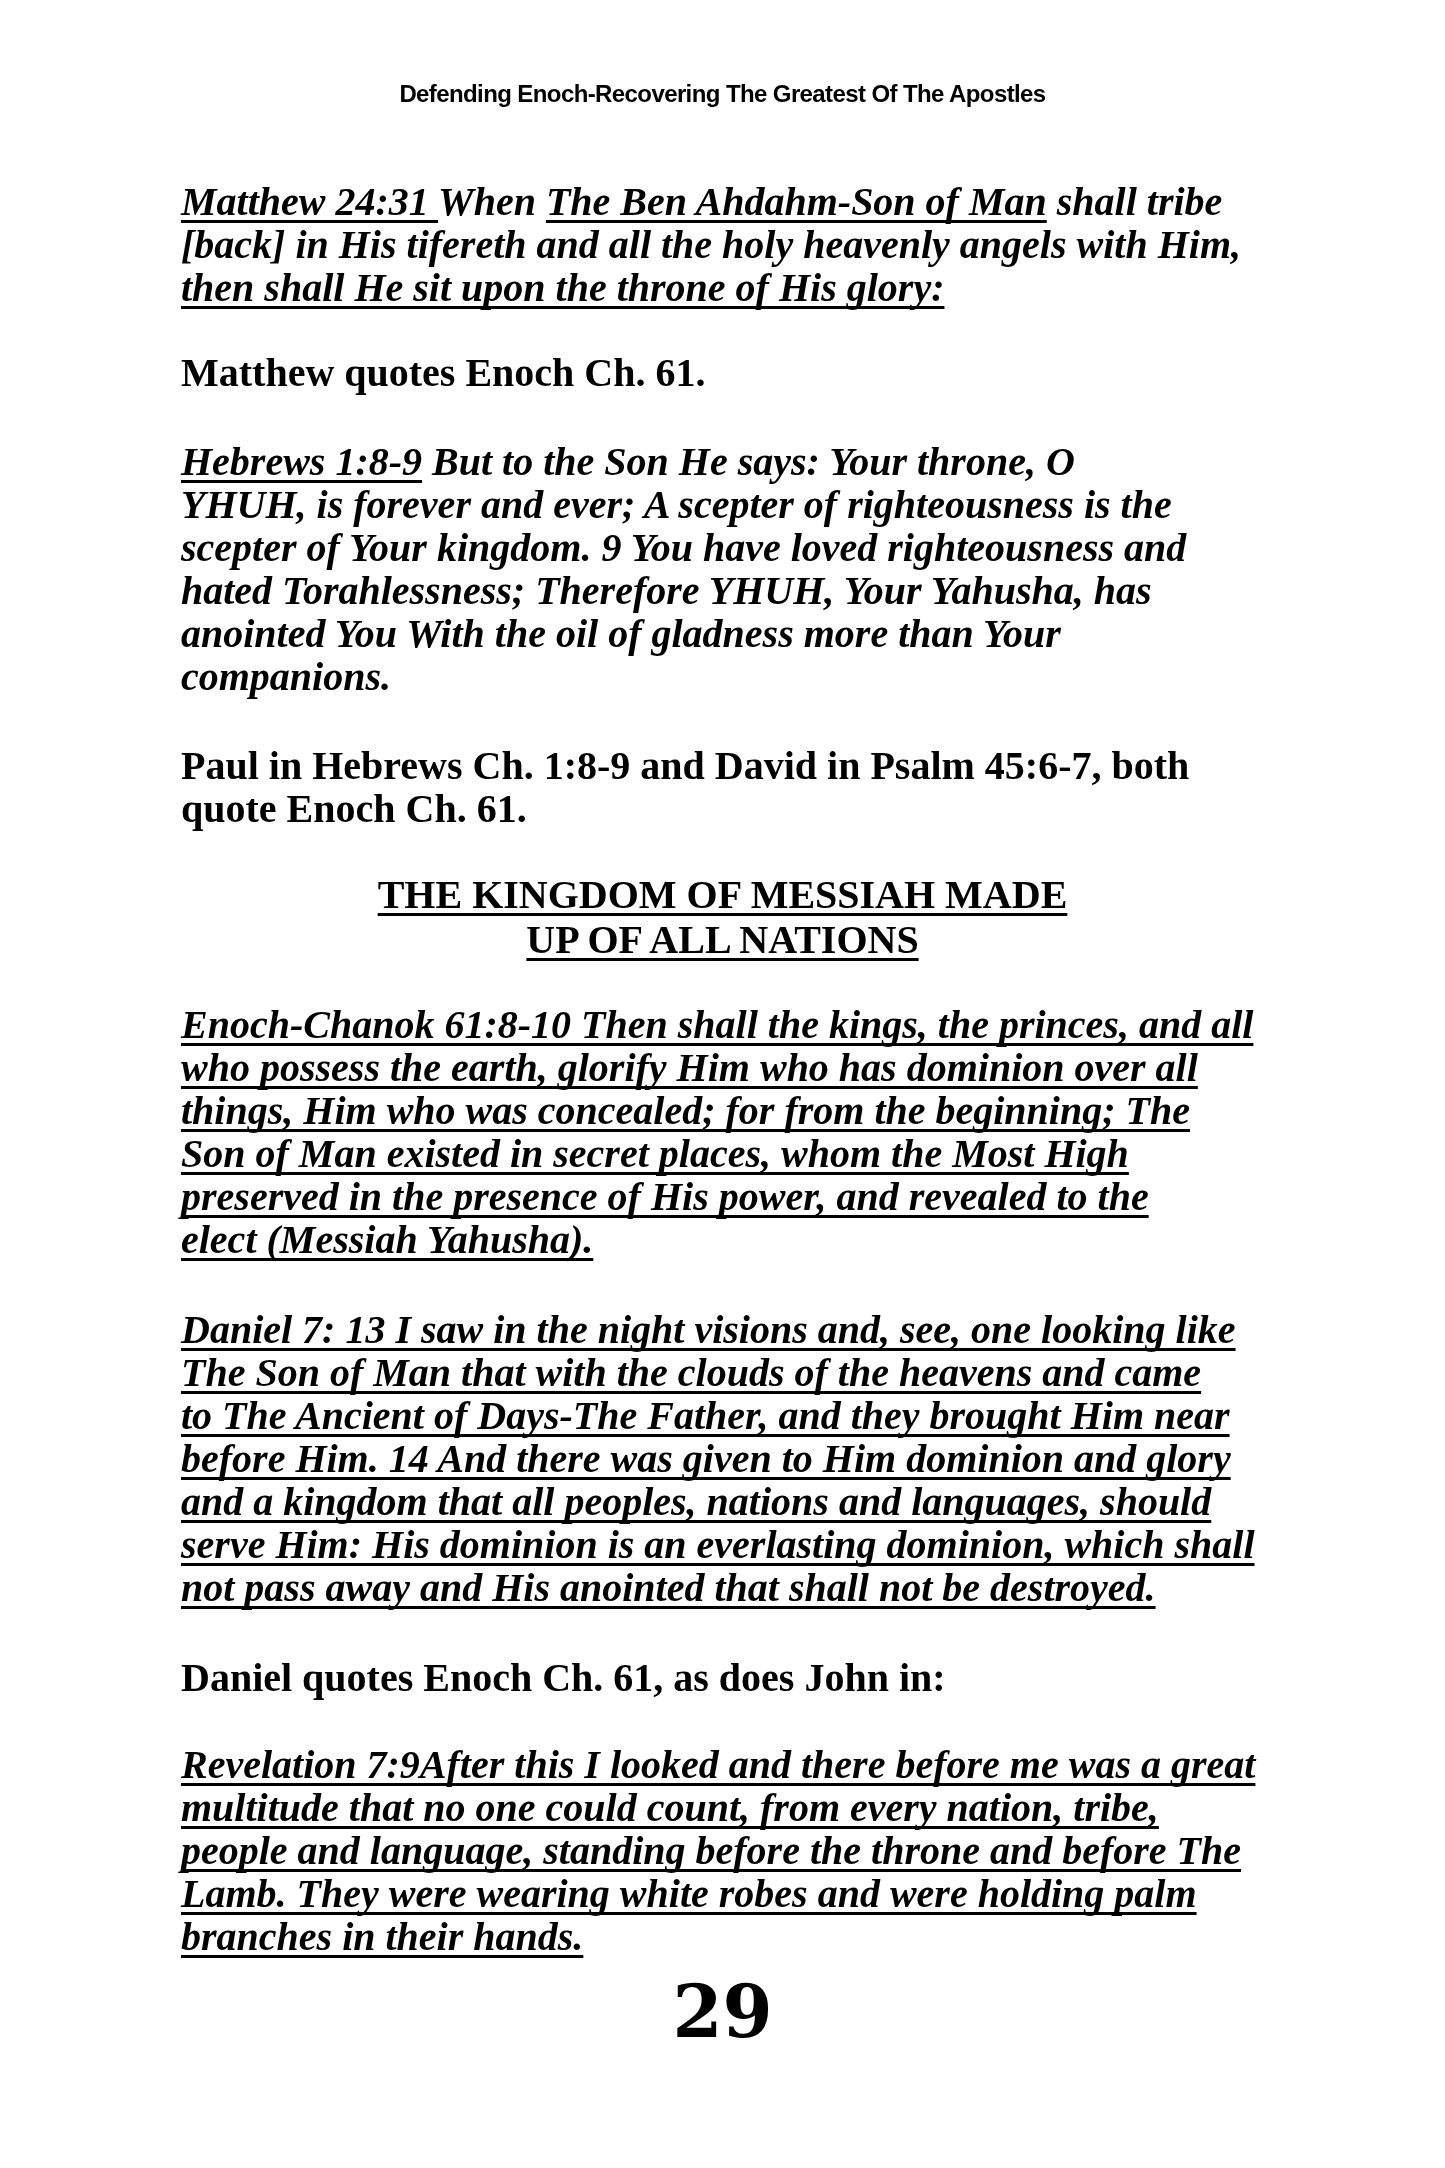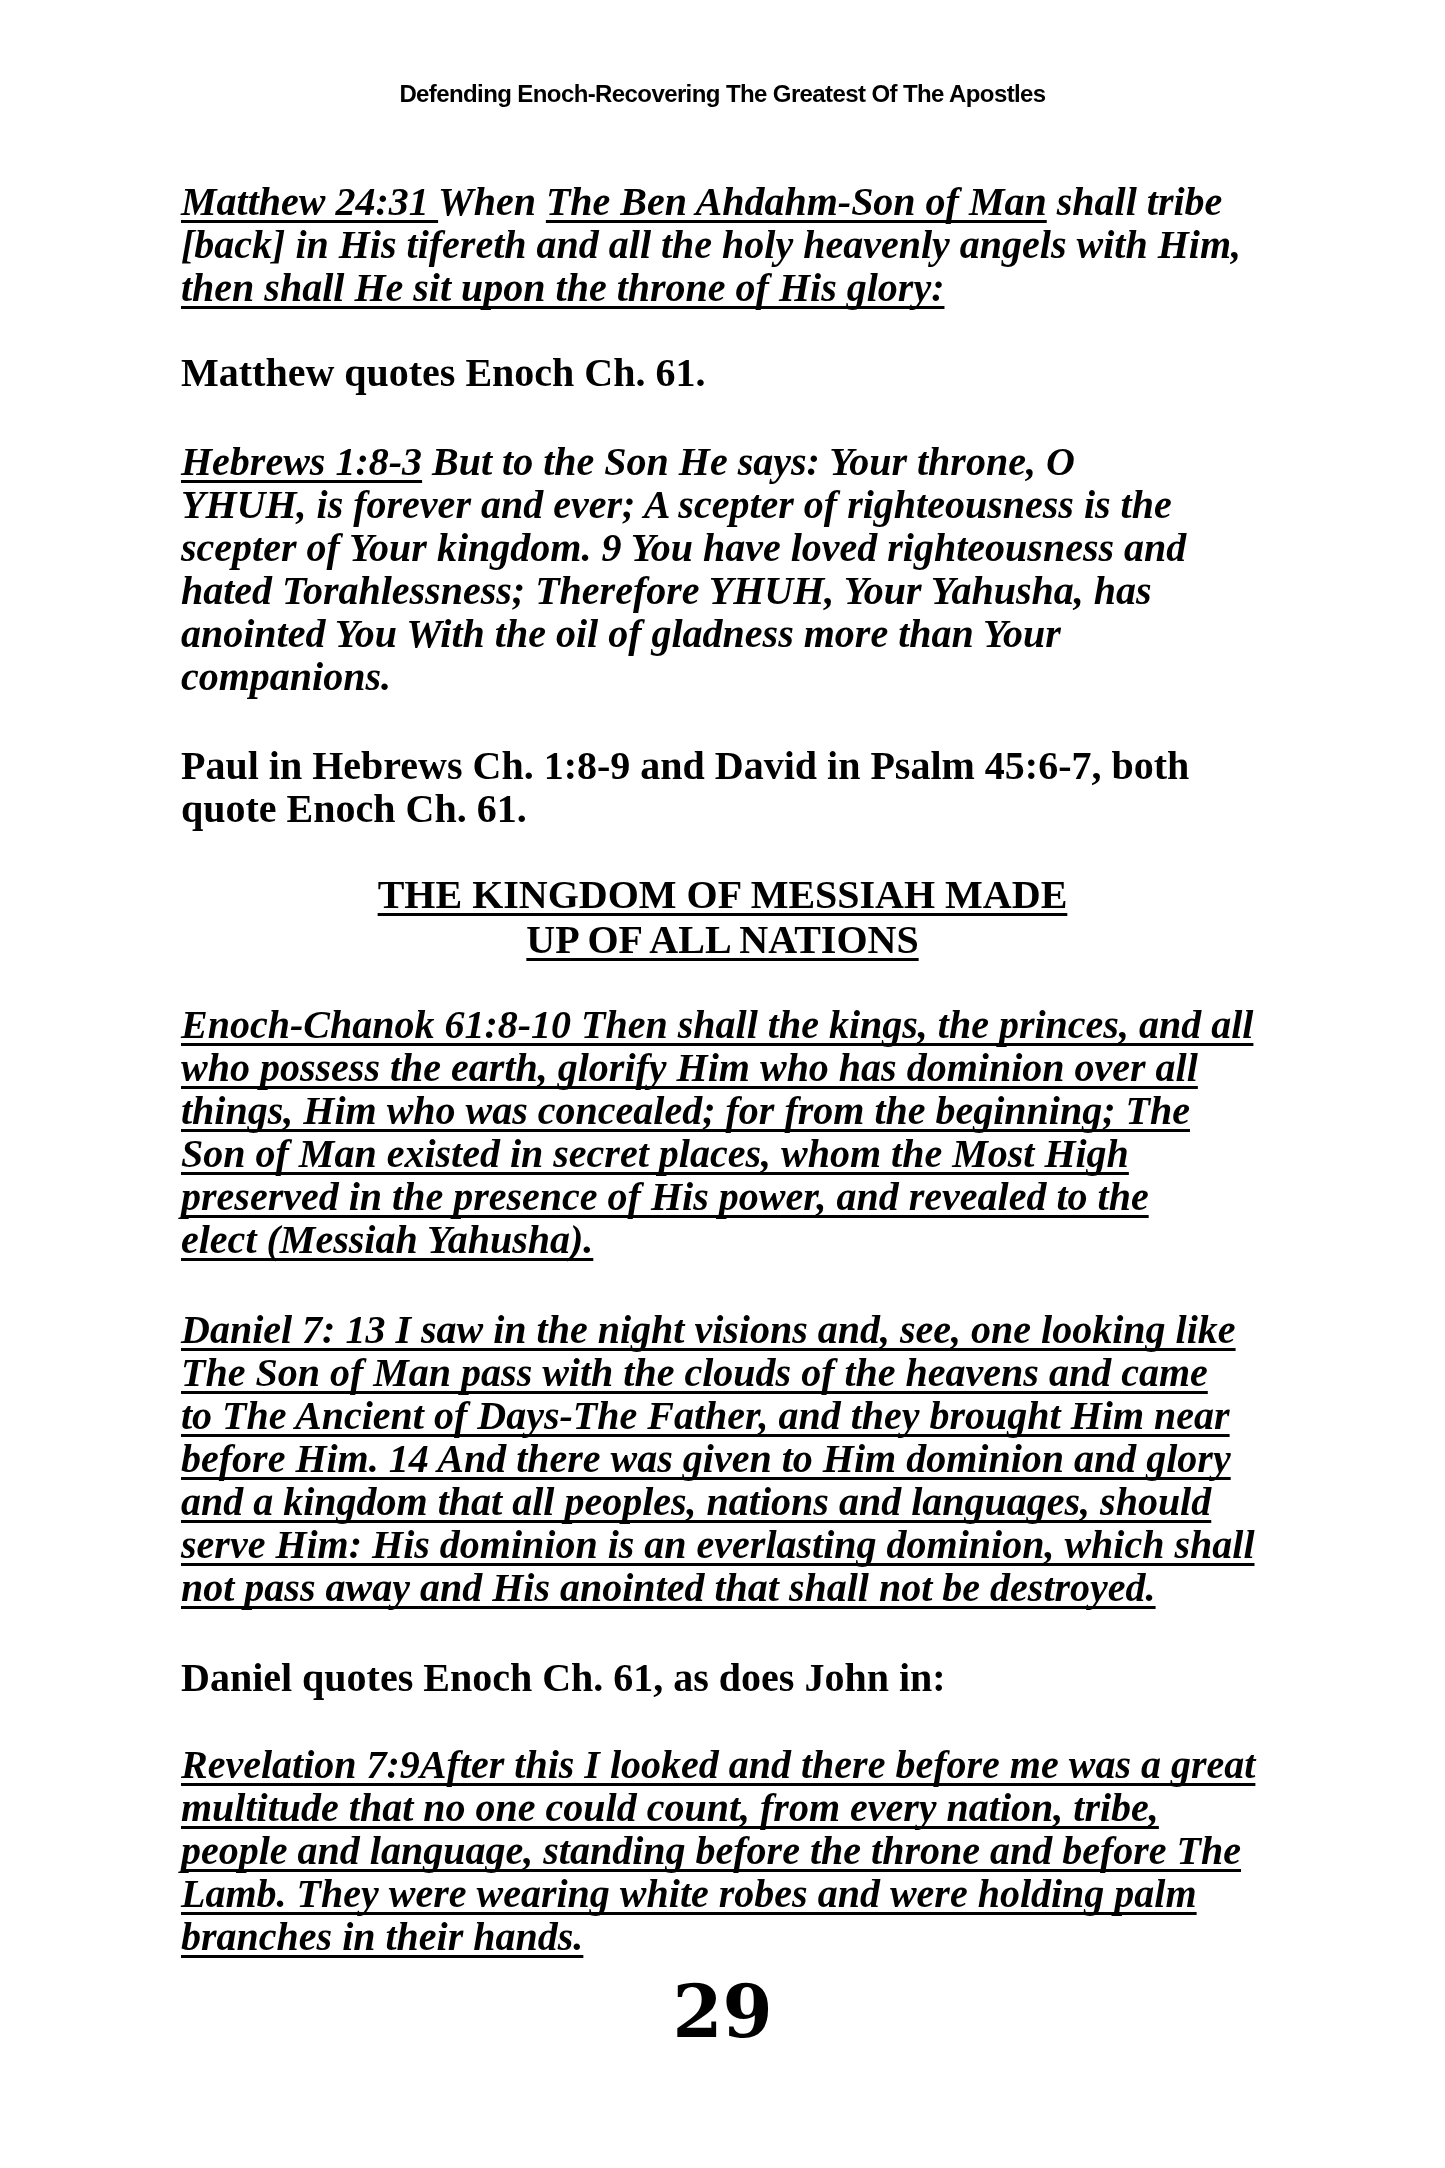--- a/index.html
+++ b/index.html
@@ -25,38 +25,38 @@
 </head>
 <body>
 
 <div class="page">
   <div class="running-header">Defending Enoch-Recovering The Greatest Of The Apostles</div>
   <div id="body-text">
       <div class="line italic" style="top: 180px;"><span class="u">Matthew 24:31 </span><span>When </span><span class="u">The Ben Ahdahm-Son of Man</span><span> shall tribe</span></div>
       <div class="line italic" style="top: 223px;"><span>[back] in His tifereth and all the holy heavenly angels with Him,</span></div>
       <div class="line italic" style="top: 266px;"><span class="u">then shall He sit upon the throne of His glory:</span></div>
       <div class="line" style="top: 351px;"><span>Matthew quotes Enoch Ch. 61.</span></div>
-      <div class="line italic" style="top: 440px;"><span class="u">Hebrews 1:8-3</span><span> But to the Son He says: Your throne, O</span></div>
+      <div class="line italic" style="top: 440px;"><span class="u">Hebrews 1:8-9</span><span> But to the Son He says: Your throne, O</span></div>
       <div class="line italic" style="top: 483px;"><span>YHUH, is forever and ever; A scepter of righteousness is the</span></div>
       <div class="line italic" style="top: 526px;"><span>scepter of Your kingdom. 9 You have loved righteousness and</span></div>
       <div class="line italic" style="top: 569px;"><span>hated Torahlessness; Therefore YHUH, Your Yahusha, has</span></div>
       <div class="line italic" style="top: 612px;"><span>anointed You With the oil of gladness more than Your</span></div>
       <div class="line italic" style="top: 655px;"><span>companions.</span></div>
       <div class="line" style="top: 744px;"><span>Paul in Hebrews Ch. 1:8-9 and David in Psalm 45:6-7, both</span></div>
       <div class="line" style="top: 787px;"><span>quote Enoch Ch. 61.</span></div>
       <div class="line center" style="top: 873px;"><span class="u">THE KINGDOM OF MESSIAH MADE</span></div>
       <div class="line center" style="top: 918px;"><span class="u">UP OF ALL NATIONS</span></div>
       <div class="line italic" style="top: 1003px;"><span class="u">Enoch-Chanok 61:8-10 Then shall the kings, the princes, and all</span></div>
       <div class="line italic" style="top: 1046px;"><span class="u">who possess the earth, glorify Him who has dominion over all</span></div>
       <div class="line italic" style="top: 1089px;"><span class="u">things, Him who was concealed; for from the beginning; The</span></div>
       <div class="line italic" style="top: 1132px;"><span class="u">Son of Man existed in secret places, whom the Most High</span></div>
       <div class="line italic" style="top: 1175px;"><span class="u">preserved in the presence of His power, and revealed to the</span></div>
       <div class="line italic" style="top: 1218px;"><span class="u">elect (Messiah Yahusha).</span></div>
       <div class="line italic" style="top: 1308px;"><span class="u">Daniel 7: 13 I saw in the night visions and, see, one looking like</span></div>
-      <div class="line italic" style="top: 1351px;"><span class="u">The Son of Man pass with the clouds of the heavens and came</span></div>
+      <div class="line italic" style="top: 1351px;"><span class="u">The Son of Man that with the clouds of the heavens and came</span></div>
       <div class="line italic" style="top: 1394px;"><span class="u">to The Ancient of Days-The Father, and they brought Him near</span></div>
       <div class="line italic" style="top: 1437px;"><span class="u">before Him. 14 And there was given to Him dominion and glory</span></div>
       <div class="line italic" style="top: 1480px;"><span class="u">and a kingdom that all peoples, nations and languages, should</span></div>
       <div class="line italic" style="top: 1523px;"><span class="u">serve Him: His dominion is an everlasting dominion, which shall</span></div>
       <div class="line italic" style="top: 1566px;"><span class="u">not pass away and His anointed that shall not be destroyed.</span></div>
       <div class="line" style="top: 1656px;"><span>Daniel quotes Enoch Ch. 61, as does John in:</span></div>
       <div class="line italic" style="top: 1743px;"><span class="u">Revelation 7:9After this I looked and there before me was a great</span></div>
       <div class="line italic" style="top: 1786px;"><span class="u">multitude that no one could count, from every nation, tribe,</span></div>
       <div class="line italic" style="top: 1829px;"><span class="u">people and language, standing before the throne and before The</span></div>
       <div class="line italic" style="top: 1872px;"><span class="u">Lamb. They were wearing white robes and were holding palm</span></div>

